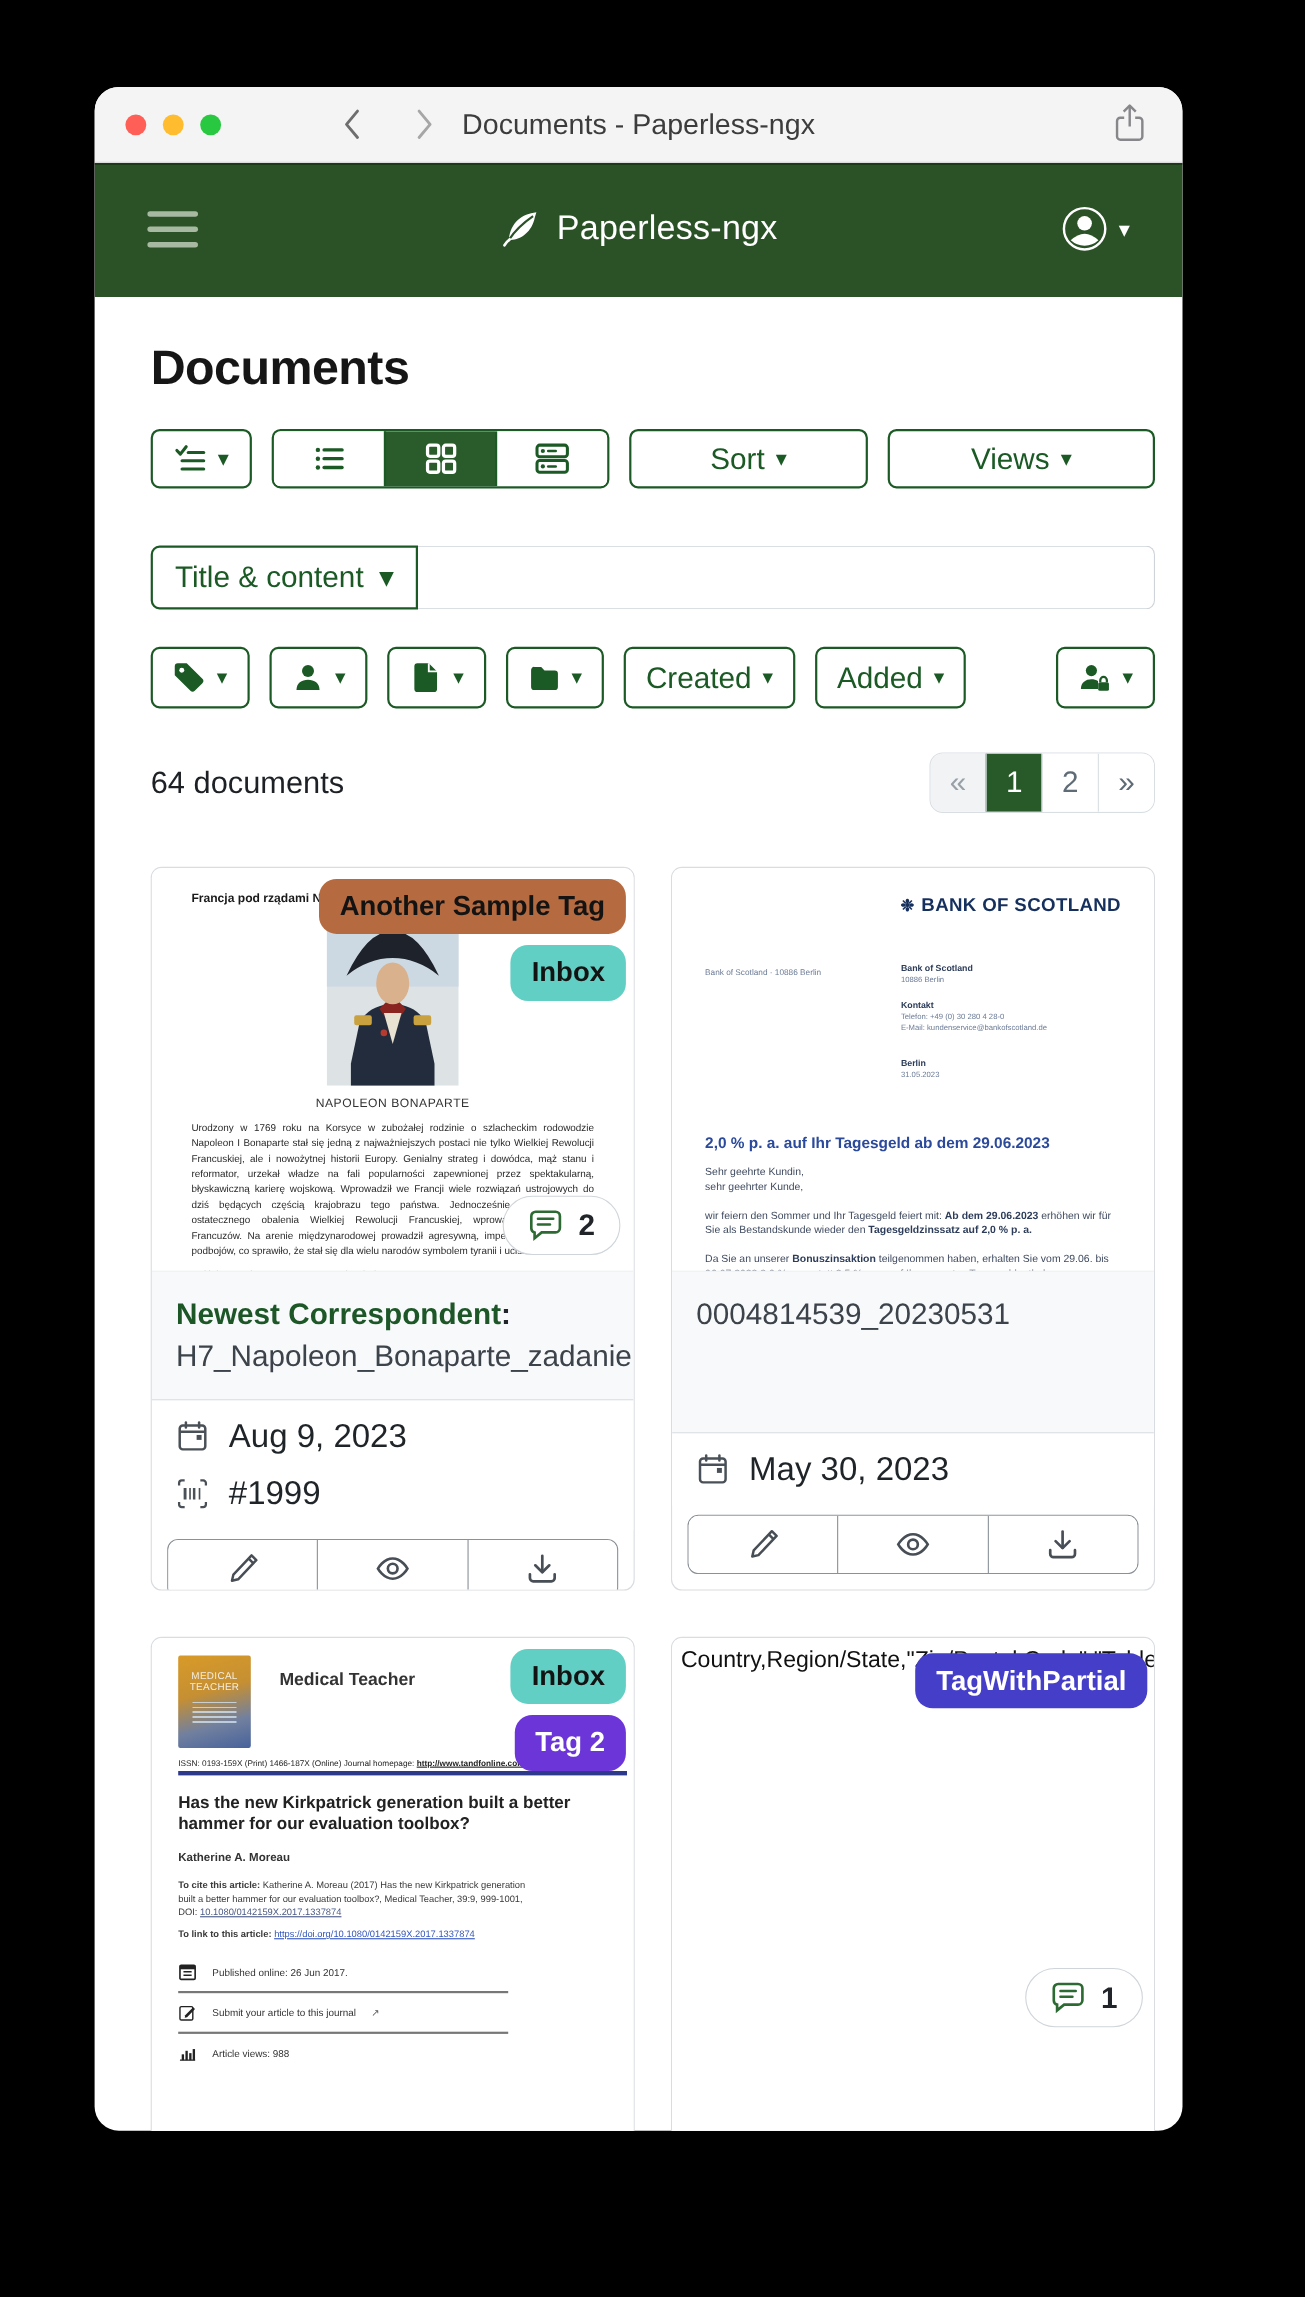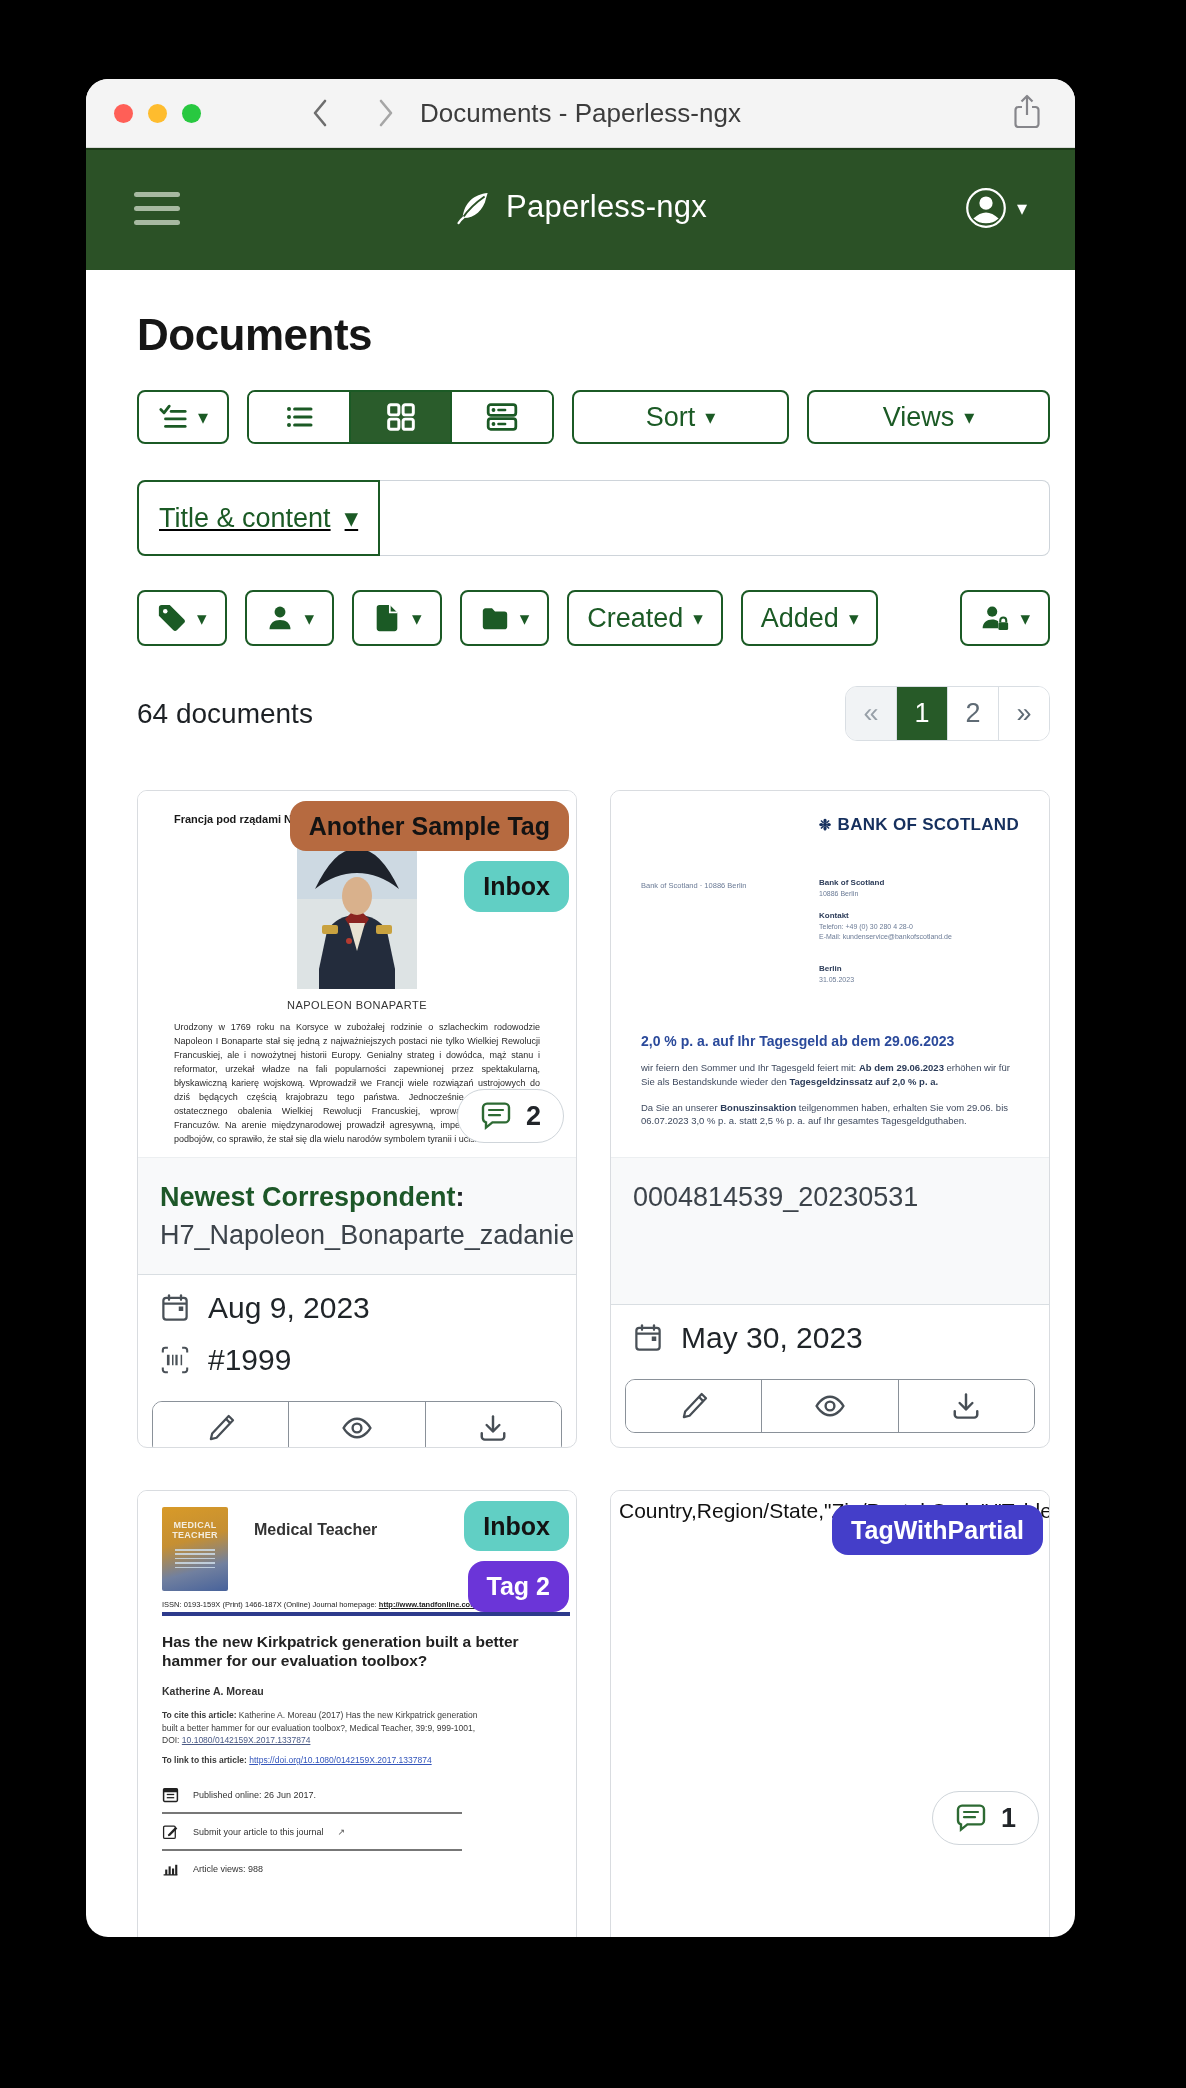--- a/index.html
+++ b/index.html
@@ -35,21 +35,21 @@
   .btn{box-sizing:border-box;border:2px solid #1b5a25;border-radius:8px;background:#fff;color:#1b5a25;
        display:flex;align-items:center;justify-content:center;font-size:27px;cursor:pointer;}
   .btn .caret{font-size:20px;margin-left:10px;}
   .btn-select{width:92px;}
   .seg-group{box-sizing:border-box;display:flex;border:2px solid #1b5a25;border-radius:8px;overflow:hidden;width:307px;}
   .seg{flex:1;display:flex;align-items:center;justify-content:center;background:#fff;color:#1b5a25;cursor:pointer;}
   .seg + .seg{border-left:2px solid #1b5a25;}
   .seg.active{background:#2a5c2b;color:#fff;}
   .btn-sort{width:217px;}
   .btn-views{width:243px;}
-  .filter1{margin-top:36px;display:flex;height:76px;text-decoration:underline;}
+  .filter1{margin-top:52px;display:flex;height:58px;}
   .ff-btn{box-sizing:border-box;border:2px solid #1b5a25;border-radius:8px 0 0 8px;background:#fff;color:#1b5a25;
           display:flex;align-items:center;padding:0 20px;font-size:27px;gap:14px;cursor:pointer;z-index:1;}
   .ff-input{flex:1;box-sizing:border-box;border:1px solid #ced4da;border-left:none;border-radius:0 8px 8px 0;
             font-size:26px;padding:0 16px;outline:none;color:#212529;font-family:"Liberation Sans",sans-serif;}
   .filter2{margin-top:34px;display:flex;gap:18px;height:56px;}
   .fbtn{box-sizing:border-box;border:2px solid #1b5a25;border-radius:8px;background:#fff;color:#1b5a25;
         display:flex;align-items:center;justify-content:center;font-size:27px;cursor:pointer;padding:0 18px;}
   .fbtn .caret{font-size:19px;margin-left:10px;}
   .push-right{margin-left:auto;}
   .count-row{margin-top:40px;display:flex;align-items:center;justify-content:space-between;}
@@ -98,21 +98,21 @@
   .bank-contact .b{font-weight:bold;color:#2c3c59;font-size:8px;}
   .bank-contact .gap{height:10px;}
   .bank-head{margin-top:48px;font-size:14px;font-weight:bold;color:#2b4a9b;}
   .bank-p{font-size:9.5px;line-height:1.45;margin-top:12px;color:#3f4a5f;}
   .bank-p .b{font-weight:bold;color:#2c3c59;}
   .doc-med{padding:16px 0 0 24px;color:#333;height:100%;}
   .med-head{display:flex;align-items:flex-start;}
   .med-cover{width:66px;height:84px;border-radius:2px;flex:none;
              background:linear-gradient(165deg,#d89a28 0%,#c58f33 40%,#71809f 72%,#47629b 100%);
              display:flex;flex-direction:column;align-items:center;padding-top:14px;box-sizing:border-box;}
-  .med-cover .t{color:#f3ede0;font-weight:bold;font-size:9px;line-height:1.1;text-align:center;letter-spacing:.3px;}
+  .med-cover .t{color:#f3ede0;font-weight:normal;font-size:9px;line-height:1.1;text-align:center;letter-spacing:.3px;}
   .med-cover .bars{margin-top:8px;width:40px;height:22px;
              background:repeating-linear-gradient(#cfe0ef 0 1.6px,transparent 1.6px 4.4px);opacity:.8;}
   .med-title{font-weight:bold;font-size:16px;color:#333;margin:14px 0 0 26px;}
   .med-issn{margin-top:9px;font-size:7.5px;color:#222;width:408px;}
   .med-issn .lnk{text-decoration:underline;font-weight:bold;}
   .med-rule{margin-top:3px;width:408px;height:4px;background:#2d3a8c;}
   .med-art{margin-top:16px;font-weight:bold;font-size:15.5px;line-height:1.25;color:#222;width:380px;}
   .med-auth{margin-top:14px;font-weight:bold;font-size:10.5px;color:#333;}
   .med-cite{margin-top:12px;font-size:8.5px;line-height:1.5;color:#3a3a3a;width:330px;}
   .med-cite .lnk{text-decoration:underline;color:#4a5a86;}
@@ -432,20 +432,21 @@
                 <div class="b">Kontakt</div>
                 <div>Telefon: +49 (0) 30 280 4 28-0</div>
                 <div>E-Mail: kundenservice@bankofscotland.de</div>
                 <div class="gap"></div>
                   <div class="gap"></div>
                 <div class="b">Berlin</div>
                 <div>31.05.2023</div>
               </div>
             </div>
             <div class="bank-head">2,0 % p. a. auf Ihr Tagesgeld ab dem 29.06.2023</div>
+            <div class="bank-p"><span>Sehr geehrte Kundin,</span><br><span>sehr geehrter Kunde,</span></div>
             <div class="bank-p"><span>wir feiern den Sommer und Ihr Tagesgeld feiert mit: </span><span class="b">Ab dem 29.06.2023</span><span> erhöhen wir für Sie als Bestandskunde wieder den </span><span class="b">Tagesgeldzinssatz auf 2,0 % p. a.</span></div>
             <div class="bank-p"><span>Da Sie an unserer </span><span class="b">Bonuszinsaktion</span><span> teilgenommen haben, erhalten Sie vom 29.06. bis 06.07.2023 3,0 % p. a. statt 2,5 % p. a. auf Ihr gesamtes Tagesgeldguthaben.</span></div>
 
           </div>
         </div>
         <div class="title-block">
           <div class="doc-name">0004814539_20230531</div>
         </div>
         <div class="meta">
           <div class="meta-row">

